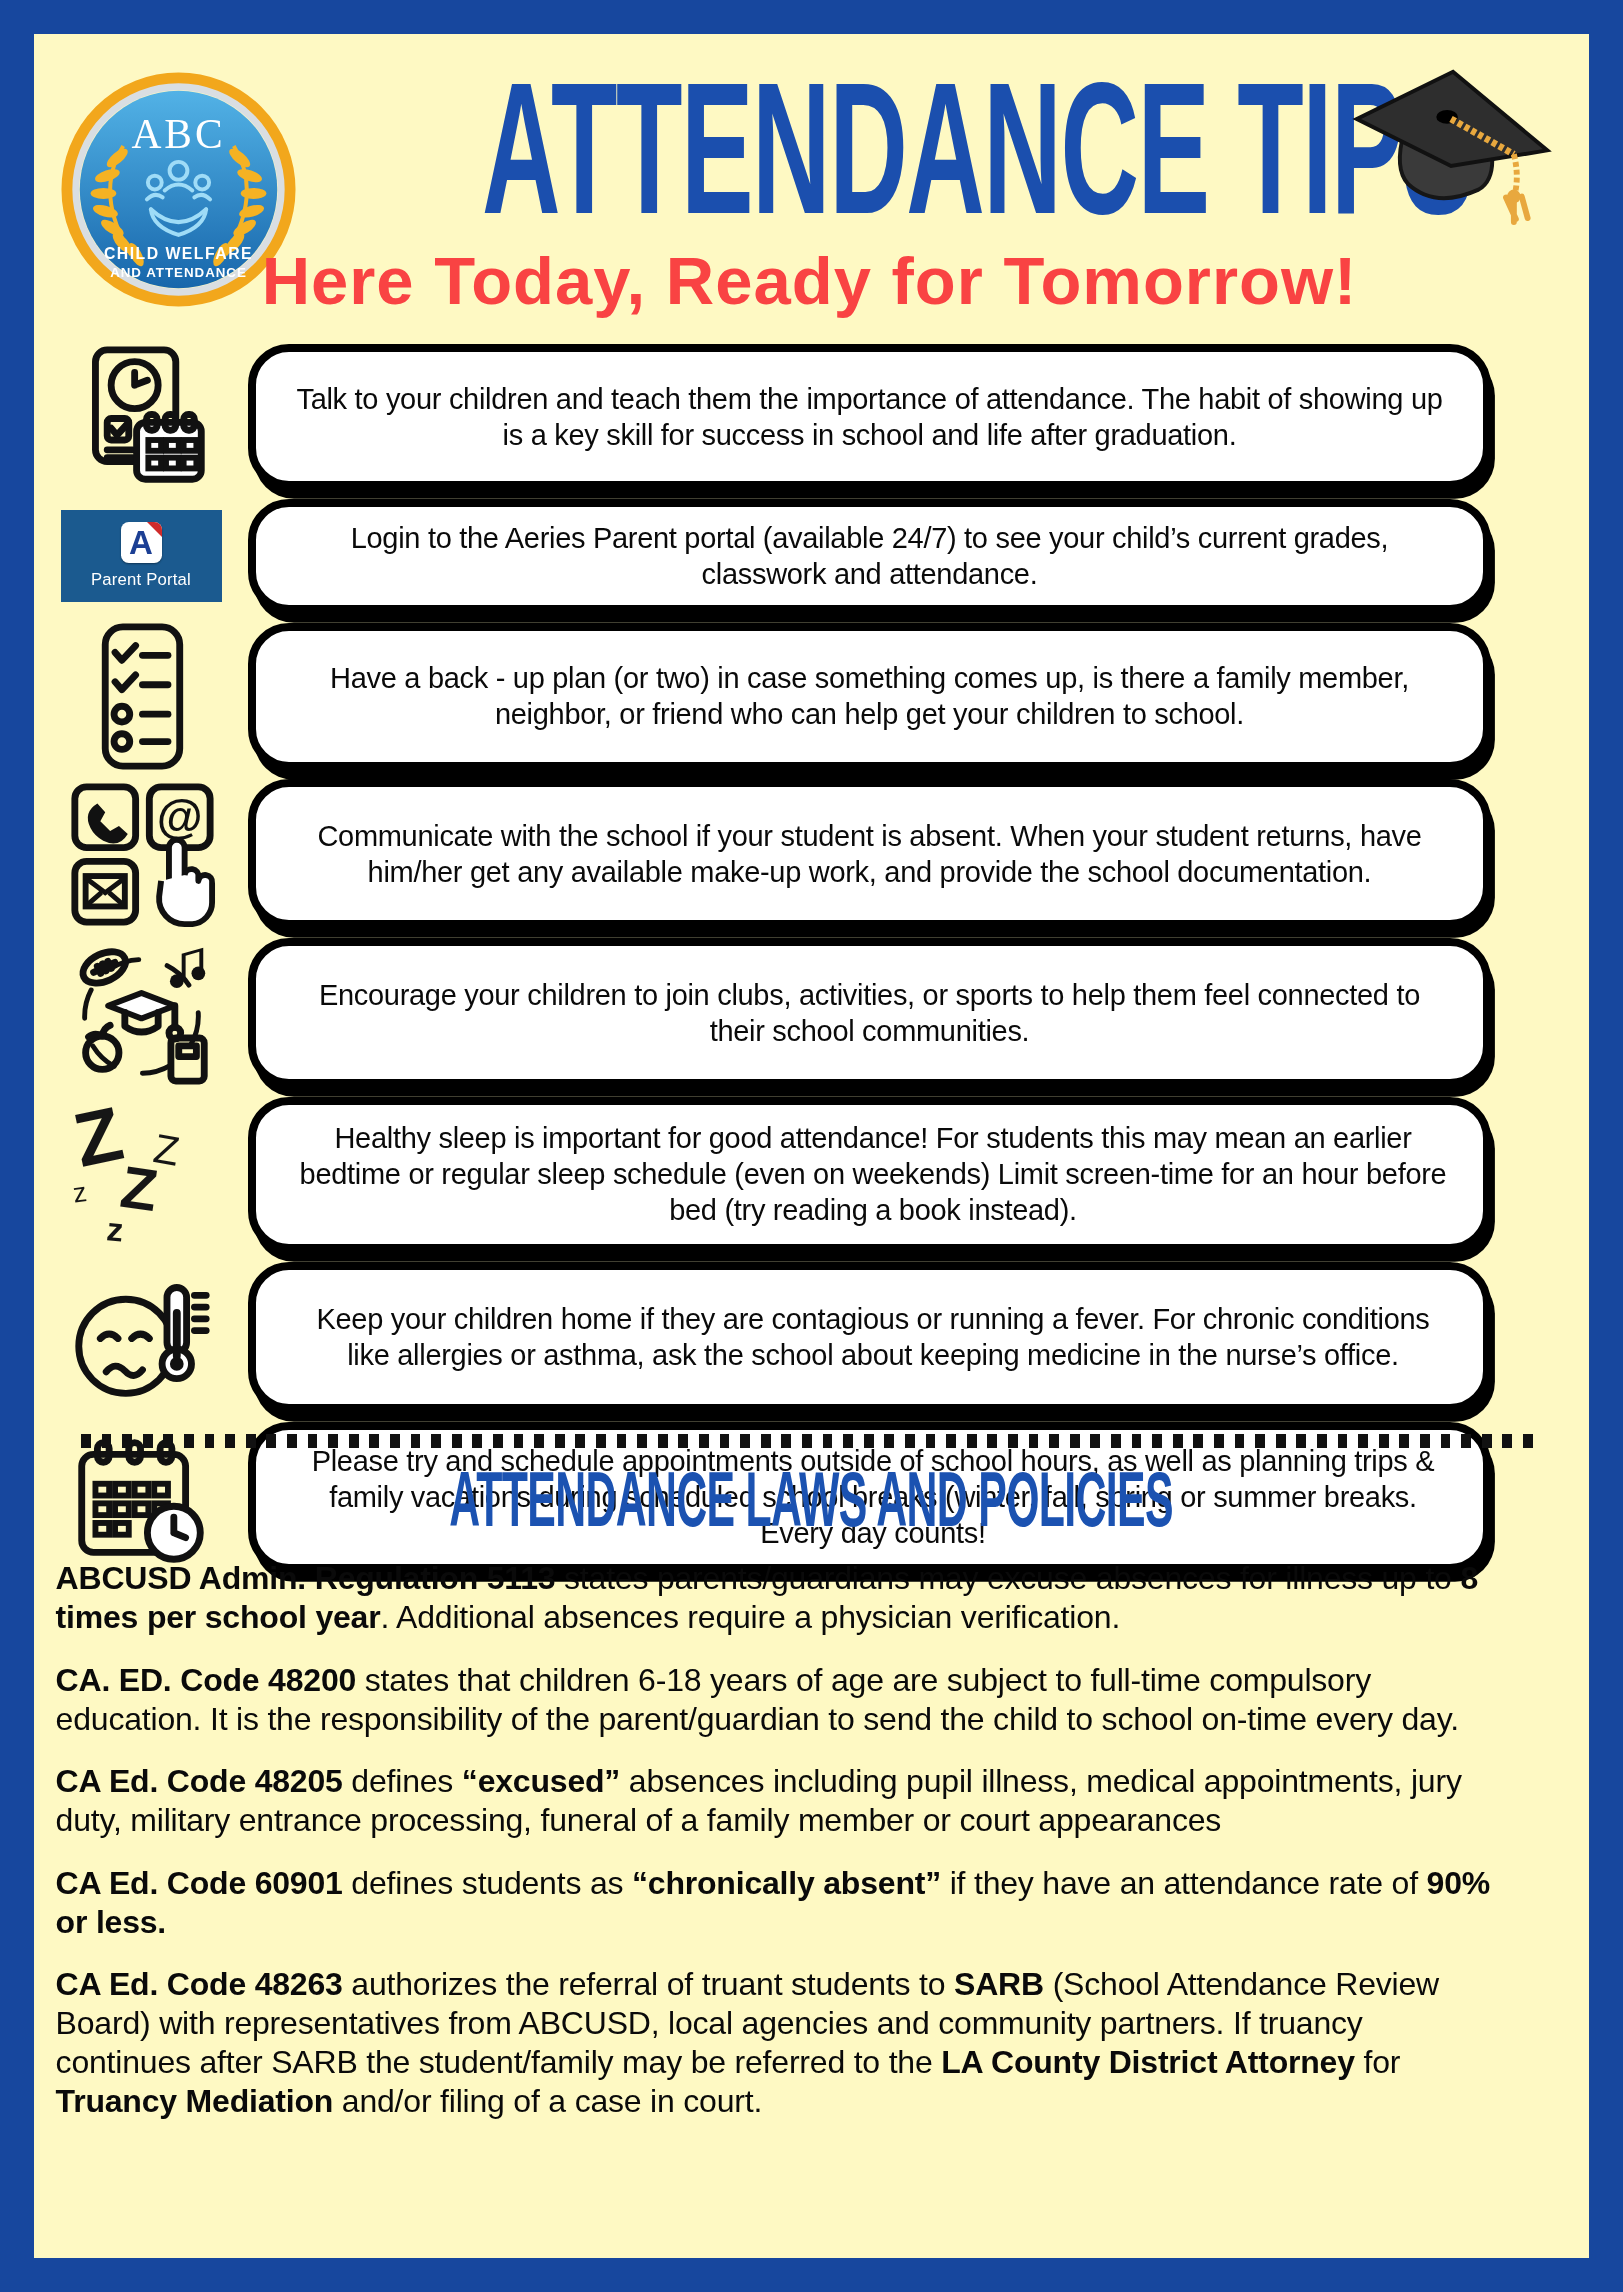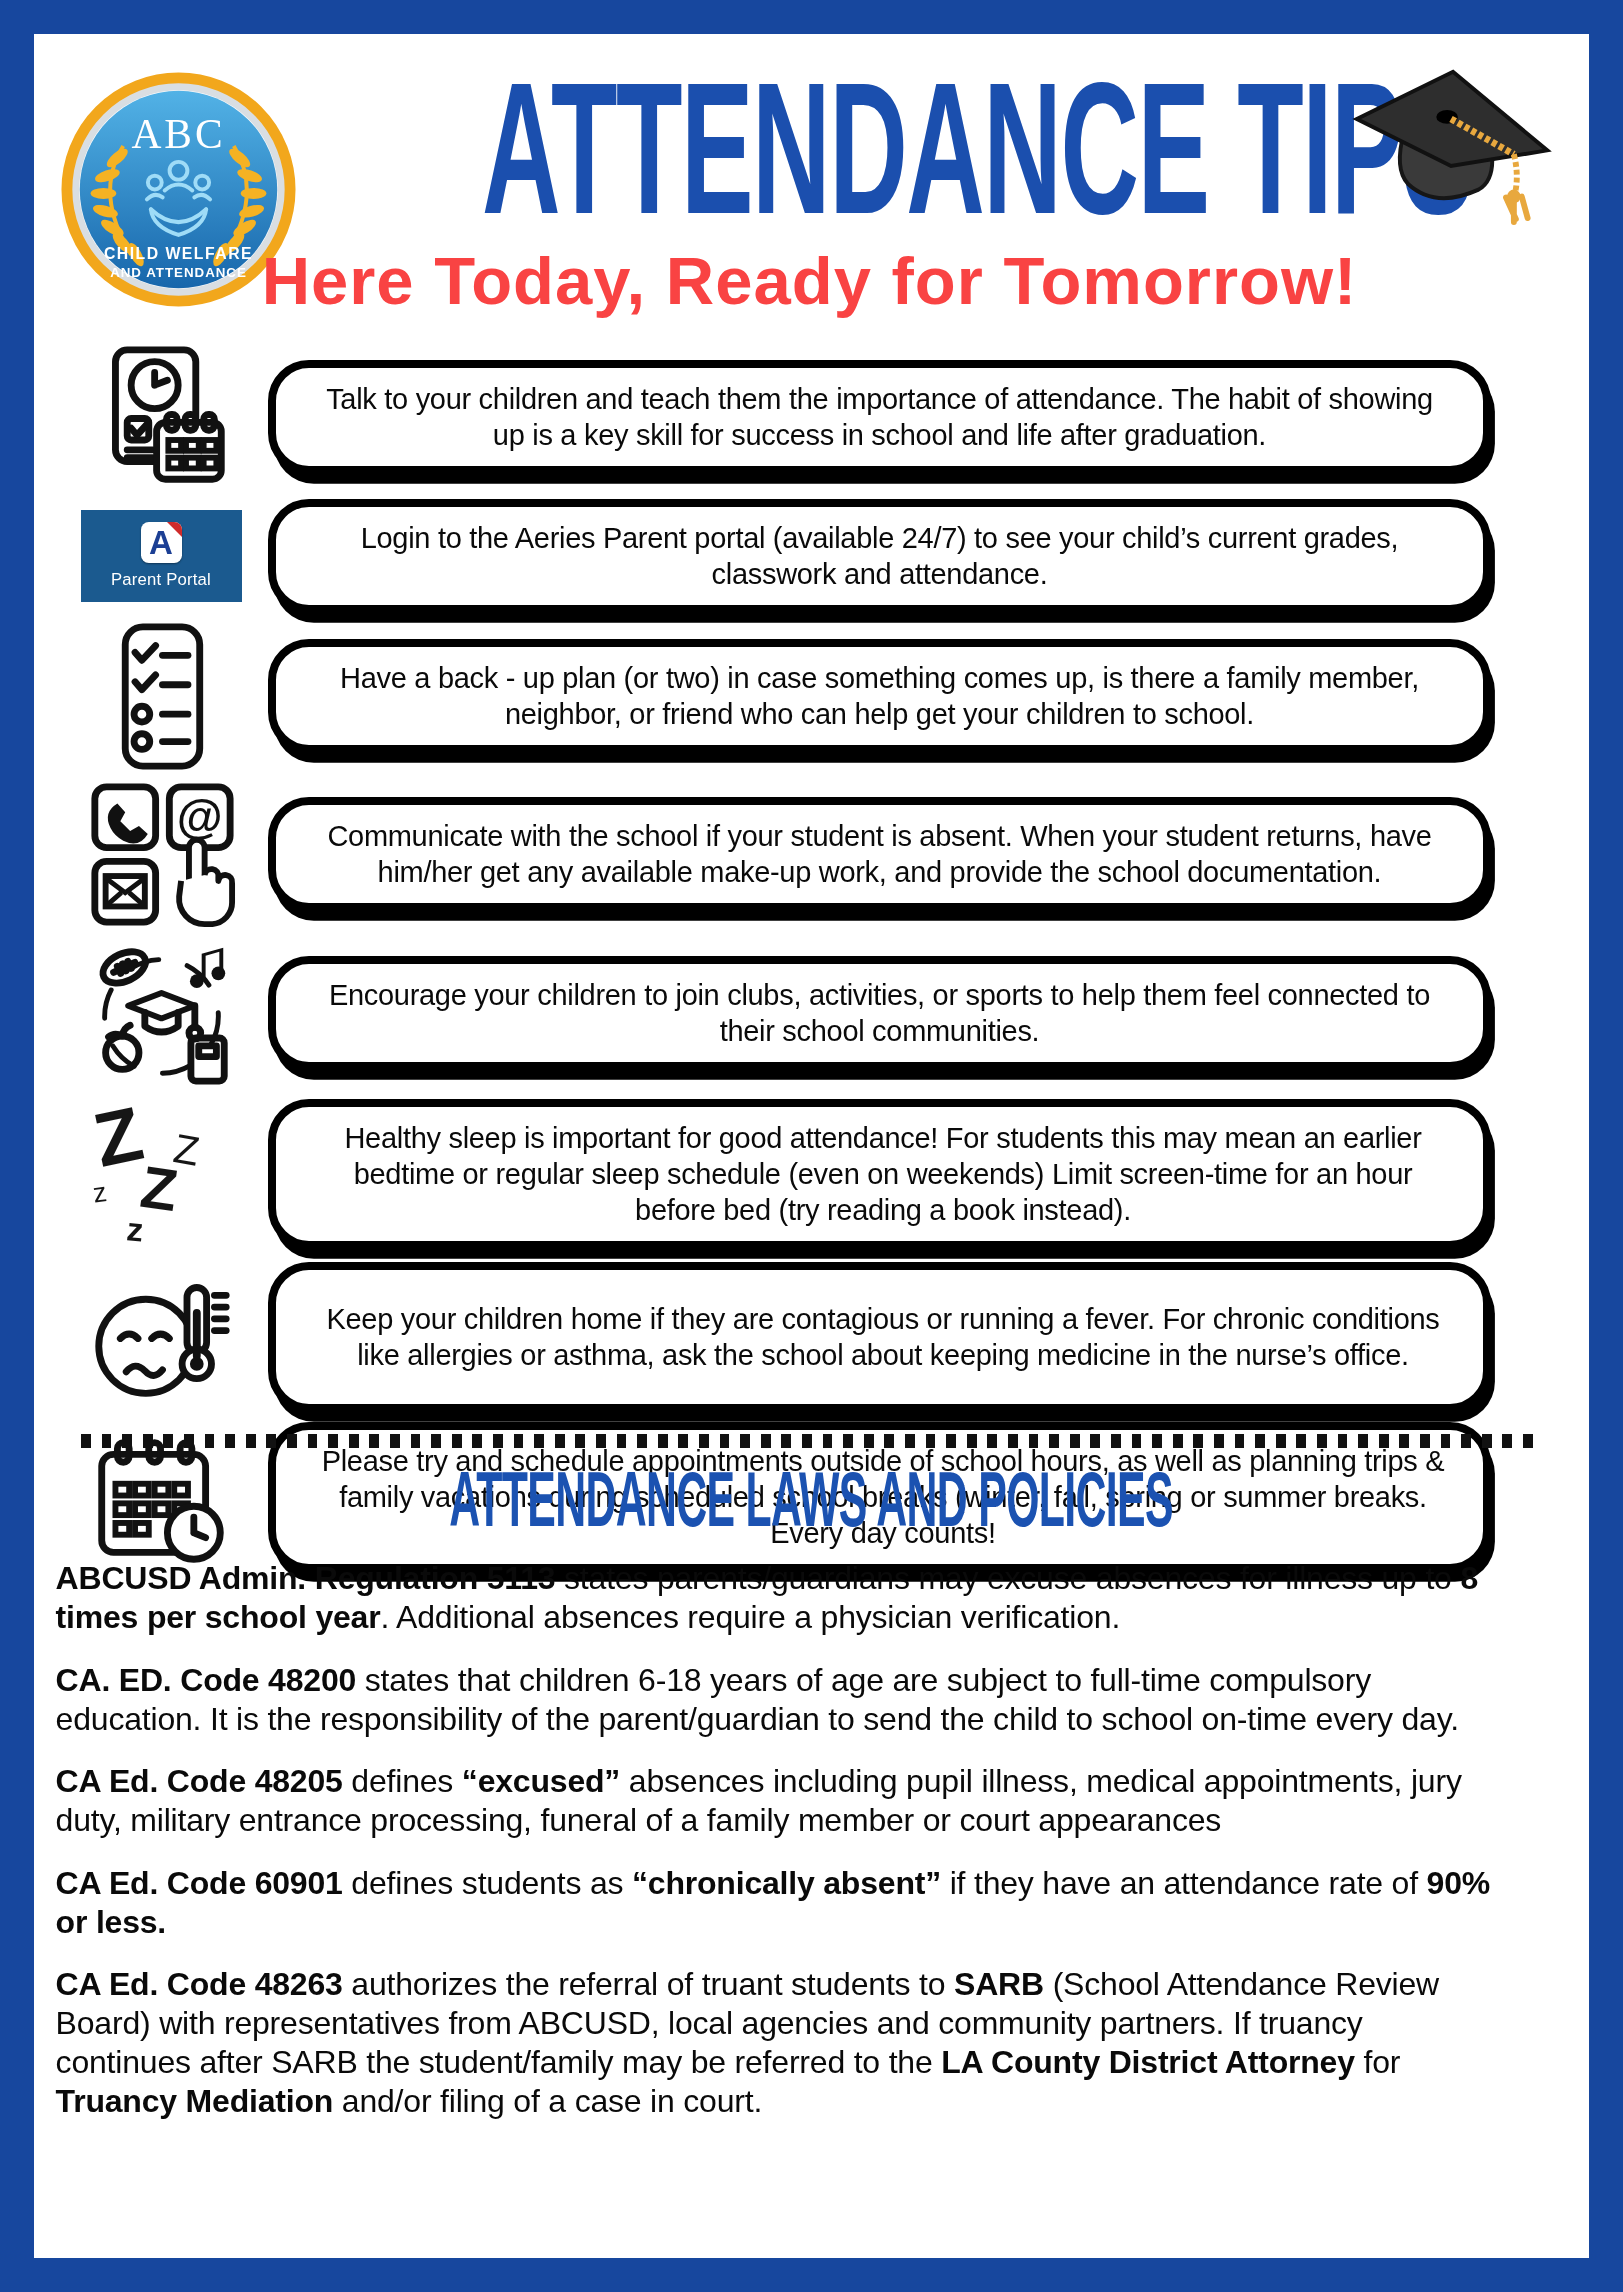--- a/index.html
+++ b/index.html
@@ -4,42 +4,42 @@
 <style>
   html,body{margin:0;padding:0;}
   body{
     width:1623px;height:2293px;position:relative;
     background:#17479e;
     font-family:"Liberation Sans", sans-serif;
     -webkit-font-smoothing:antialiased;
   }
   .page{
     position:absolute;left:34px;top:34px;width:1555px;height:2224px;
-    background:#ffffff;overflow:hidden;
+    background:#fef9c3;overflow:hidden;
   }
   
   .logo-wrap{position:absolute;left:25.5px;top:37px;width:237px;height:237px;}
   .title-wrap{
     position:absolute;left:274px;top:13.7px;width:1078px;height:194px;
     text-align:center;white-space:nowrap;
   }
   .title-text{
     display:inline-block;font-weight:bold;font-size:147px;line-height:157px;
     color:#1b4fae;letter-spacing:-2px;
     transform:scale(0.74,1.28);transform-origin:center top;
   }
   .gradcap-wrap{position:absolute;left:1311px;top:21.6px;width:216px;height:172px;}
   .subtitle{
     position:absolute;left:39px;right:43px;top:208px;height:88px;
     text-align:center;font-size:67px;line-height:78px;font-weight:bold;
     color:#f94343;letter-spacing:1px;
   }
   
   .tips{position:absolute;left:0;top:310px;width:1555px;}
-  .tip-row{display:flex;align-items:center;margin-bottom:9.8px;margin-left:20px;}
+  .tip-row{display:flex;margin-bottom:9.8px;}
   .tip-icon{
     flex:0 0 214px;display:flex;justify-content:center;align-items:center;
   }
   .tip-box{
     box-sizing:border-box;flex:1;margin-right:98px;
     background:#fff;border:8.8px solid #000;border-radius:41px;
     box-shadow:4.9px 10.8px 0 -1px #000;
     min-height:114px;padding:11.8px 33px;
     display:flex;align-items:center;justify-content:center;
     text-align:center;font-size:29px;line-height:36px;color:#0a0a0a;

